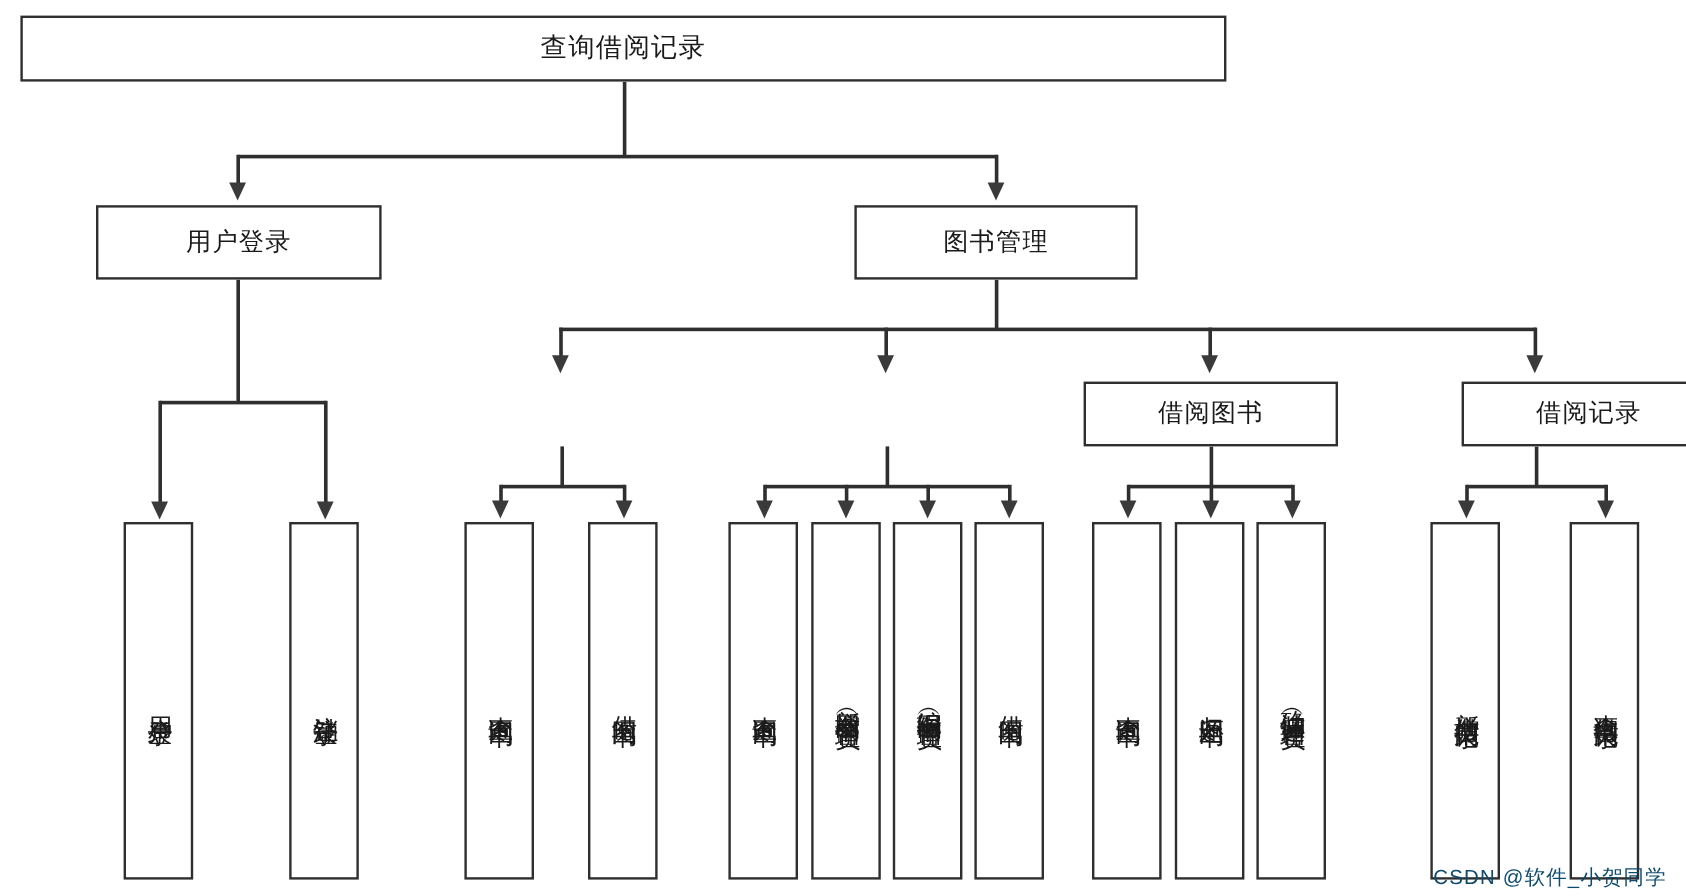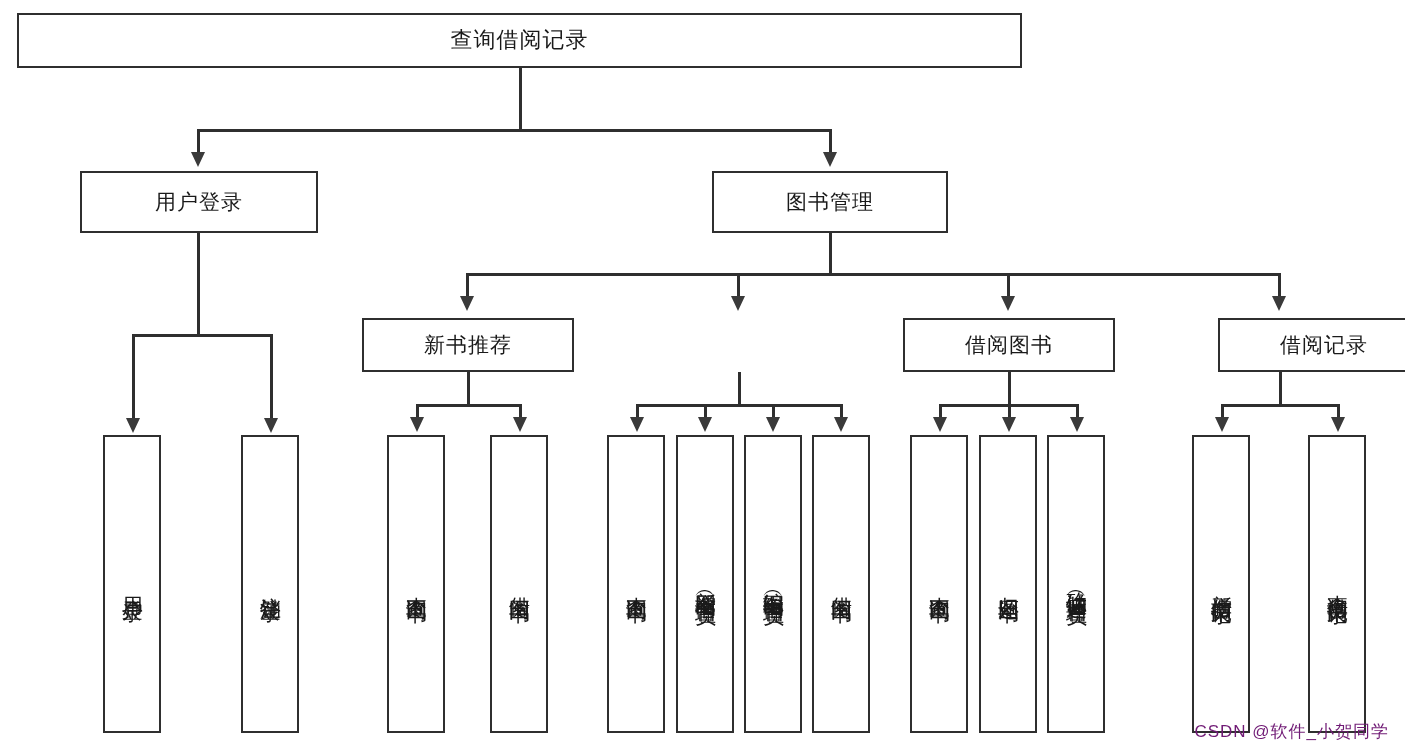--- a/index.html
+++ b/index.html
@@ -67,21 +67,21 @@
     border-right:7.5px solid transparent;
     border-top:15px solid #3a3a3a;
     z-index:2;
   }
 
   
   .watermark{
     position:absolute;
     right:16px;bottom:4px;
     font-size:17px;
-    color:#701a75;
+    color:#0c4a6e;
     letter-spacing:1px;
     z-index:5;
     white-space:nowrap;
     margin-left:28px;
   }
 </style>
 </head>
 <body>
 
 <div id="stage">
@@ -119,23 +119,20 @@
   <div class="hline" style="left:466px;top:273px;width:814px;"></div>
   <div class="vline" style="left:466px;top:273px;height:26px;"></div>
   <div class="arrow" style="left:460px;top:296px;"></div>
   <div class="vline" style="left:737px;top:273px;height:26px;"></div>
   <div class="arrow" style="left:731px;top:296px;"></div>
   <div class="vline" style="left:1007px;top:273px;height:26px;"></div>
   <div class="arrow" style="left:1001px;top:296px;"></div>
   <div class="vline" style="left:1278px;top:273px;height:26px;"></div>
   <div class="arrow" style="left:1272px;top:296px;"></div>
 
-  <div class="node" style="left:362px;top:318px;width:212px;height:54px;">
-    <span class="label">新书推荐</span>
-  </div>
   <div class="node" style="left:903px;top:318px;width:212px;height:54px;">
     <span class="label">借阅图书</span>
   </div>
   <div class="node" style="left:1174px;top:318px;width:212px;height:54px;margin-left:44px;">
     <span class="label">借阅记录</span>
   </div>
 
   <div class="vline" style="left:467px;top:372px;height:34px;"></div>
   <div class="hline" style="left:417px;top:404px;width:104px;"></div>
   <div class="vline" style="left:416px;top:404px;height:14px;"></div>

